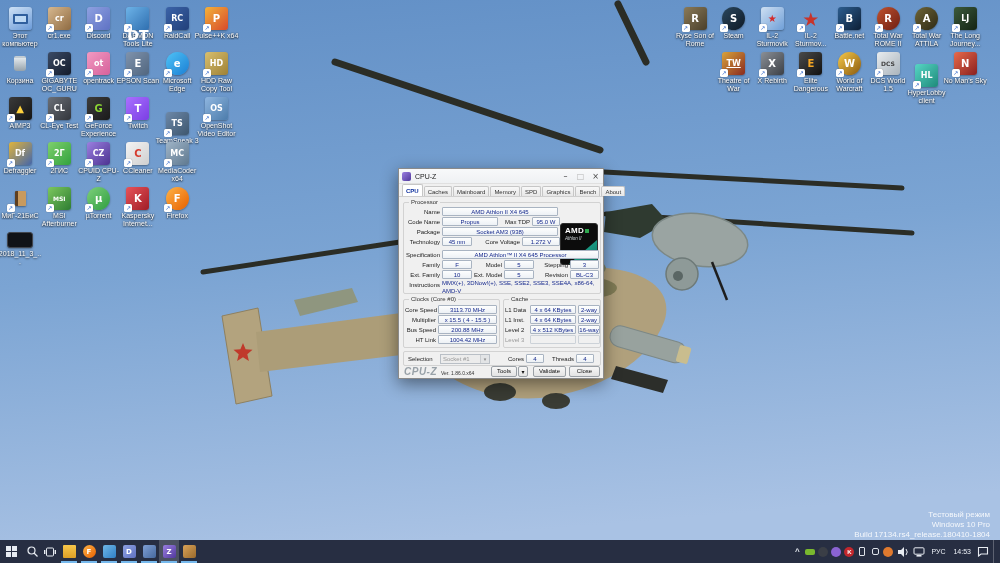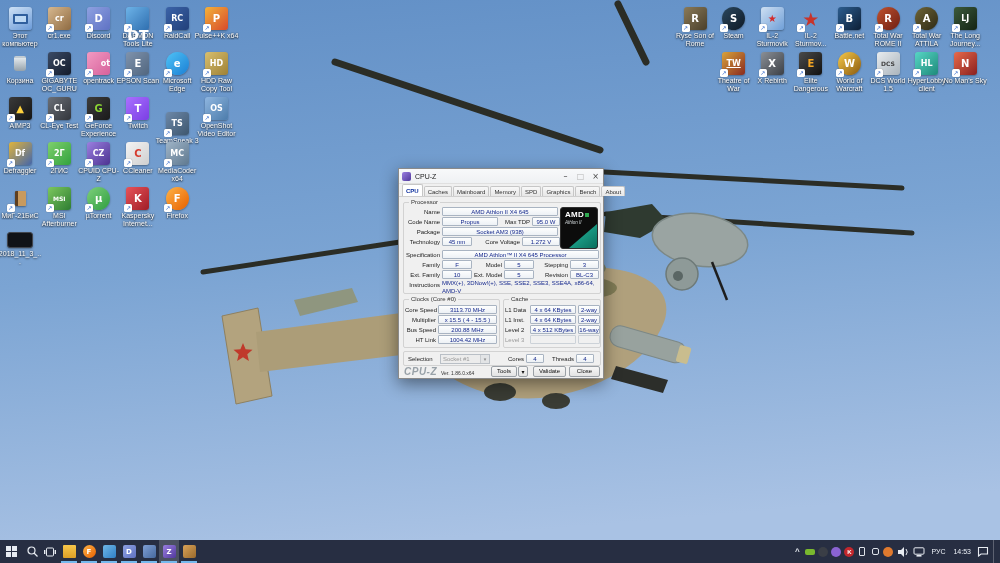--- a/index.html
+++ b/index.html
@@ -40,21 +40,21 @@
   .tab.act{background:#fff;color:#0a2d9c;font-weight:bold;height:12px;line-height:12px;}
   .gb{position:absolute;border:1px solid #d2d2d2;border-radius:2px;}
   .gt{position:absolute;top:-4px;left:5px;background:#f0f0f0;padding:0 2px;font-size:6px;line-height:7px;color:#333;white-space:nowrap;}
   .lbl{position:absolute;font-size:6px;color:#222;text-align:right;height:8px;line-height:8px;white-space:nowrap;}
   .fld{position:absolute;height:9px;line-height:8px;font-size:6px;color:#16298d;text-align:center;background:linear-gradient(#fdfefe,#edf1f5);border:1px solid #a9b4c2;border-radius:1px;white-space:nowrap;overflow:hidden;}
   .fld.dis{background:#f0f0f0;border-color:#ccd2d8;}
   .instr{position:absolute;font-size:6px;line-height:8px;color:#16298d;}
   .btn{position:absolute;font-size:6px;text-align:center;background:linear-gradient(#f7f7f7,#e3e3e3);border:1px solid #9aa0a6;border-radius:2px;color:#111;line-height:9px;}
   .combo{position:absolute;background:#ececec;border:1px solid #b9bfc6;color:#9a9a9a;font-size:6px;display:flex;align-items:center;padding-left:2px;}
   .combo .da{margin-left:auto;width:9px;align-self:stretch;background:#e2e4e6;border-left:1px solid #c9ccd0;display:flex;align-items:center;justify-content:center;color:#8a8a8a;font-size:5px;font-family:"DejaVu Sans",sans-serif;}
-  .amdbadge{position:absolute;right:2px;top:4px;width:38px;height:42px;background:#0c0c0c;border:1px solid #2e2e2e;border-radius:3px;overflow:hidden;}
+  .amdbadge{position:absolute;right:2px;top:20px;width:38px;height:42px;background:#0c0c0c;border:1px solid #2e2e2e;border-radius:3px;overflow:hidden;}
   .amdtxt{position:absolute;left:4px;top:2px;font-size:8px;font-weight:bold;color:#fff;letter-spacing:.3px;}
   .amdtxt::after{content:"";display:inline-block;width:4px;height:4px;background:#2fa84f;margin-left:1px;}
   .amdsub{position:absolute;left:4px;top:12px;font-size:4.5px;font-style:italic;color:#d6dde0;}
   .cpuzlogo{position:absolute;left:5px;top:197px;font-size:10px;font-weight:bold;font-style:italic;color:#98a1a8;letter-spacing:.5px;}
   .ver{position:absolute;left:42px;top:201px;font-size:5px;color:#333;}
 
   
   #taskbar{position:absolute;left:0;top:540px;width:1000px;height:23px;background:#272e42;z-index:20;display:flex;align-items:center;}
   .tbbtn{height:23px;display:flex;align-items:center;justify-content:center;flex:none;}
   .slot{width:20px;height:23px;display:flex;align-items:center;justify-content:center;position:relative;flex:none;}
@@ -175,21 +175,21 @@
       <div class="lb">Корзина</div>
     </div>
       <div class="dicon" style="left: 40.3px; top: 52px;">
       <div class="g" style="background: linear-gradient(135deg, rgb(59, 75, 102), rgb(20, 28, 44));">
         <span class="lt" style="font-size: 8px;">OC</span>
         <span class="arw" style="display: flex;">↗</span>
       </div>
       <div class="lb">GIGABYTE OC_GURU</div>
     </div>
       <div class="dicon" style="left: 79.6px; top: 52px;">
-      <div class="g" style="background: linear-gradient(135deg, rgb(242, 154, 194), rgb(214, 97, 155)); justify-content: flex-end;">
+      <div class="g" style="background: linear-gradient(135deg, rgb(242, 154, 194), rgb(214, 97, 155));">
         <span class="lt" style="font-size: 8px;">ot</span>
         <span class="arw" style="display: flex;">↗</span>
       </div>
       <div class="lb">opentrack</div>
     </div>
       <div class="dicon" style="left: 118.9px; top: 52px;">
       <div class="g" style="background: linear-gradient(135deg, rgb(127, 147, 173), rgb(81, 102, 127));">
         <span class="lt" style="font-size: 10px;">E</span>
         <span class="arw" style="display: flex;">↗</span>
       </div>
@@ -413,35 +413,40 @@
       <div class="lb">World of Warcraft</div>
     </div>
       <div class="dicon" style="left: 869px; top: 52px;">
       <div class="g" style="background: linear-gradient(135deg, rgb(232, 236, 239), rgb(170, 180, 188));">
         <span class="lt" style="color: rgb(68, 68, 68); font-size: 6px;">DCS</span>
         <span class="arw" style="display: flex;">↗</span>
       </div>
       <div class="lb">DCS World 1.5</div>
     </div>
       <div class="dicon" style="left: 907.6px; top: 52px;">
-      <div class="g" style="background: linear-gradient(135deg, rgb(87, 214, 197), rgb(30, 138, 122));">
+      <div class="g" style="background: linear-gradient(135deg, rgb(87, 214, 197), rgb(30, 138, 122)); margin-top: 12px;">
         <span class="lt" style="font-size: 8px;">HL</span>
         <span class="arw" style="display: flex;">↗</span>
       </div>
       <div class="lb">HyperLobby client</div>
     </div>
       <div class="dicon" style="left: 946.2px; top: 52px;">
       <div class="g" style="background: linear-gradient(135deg, rgb(232, 106, 74), rgb(138, 32, 32));">
         <span class="lt" style="font-size: 10px;">N</span>
         <span class="arw" style="display: flex;">↗</span>
       </div>
       <div class="lb">No Man's Sky</div>
     </div>
     </div>
 
+  <div id="watermark">
+    <div>Тестовый режим</div>
+    <div>Windows 10 Pro</div>
+    <div>Build 17134.rs4_release.180410-1804</div>
+  </div>
 
   <div id="cpuz">
     <div class="tbar">
       <div class="ticon"></div>
       <div class="ttl">CPU-Z</div>
       <div class="wbtn">–</div>
       <div class="wbtn dim">□</div>
       <div class="wbtn">×</div>
     </div>
     <div class="tabs" id="cpuz-tabs">

